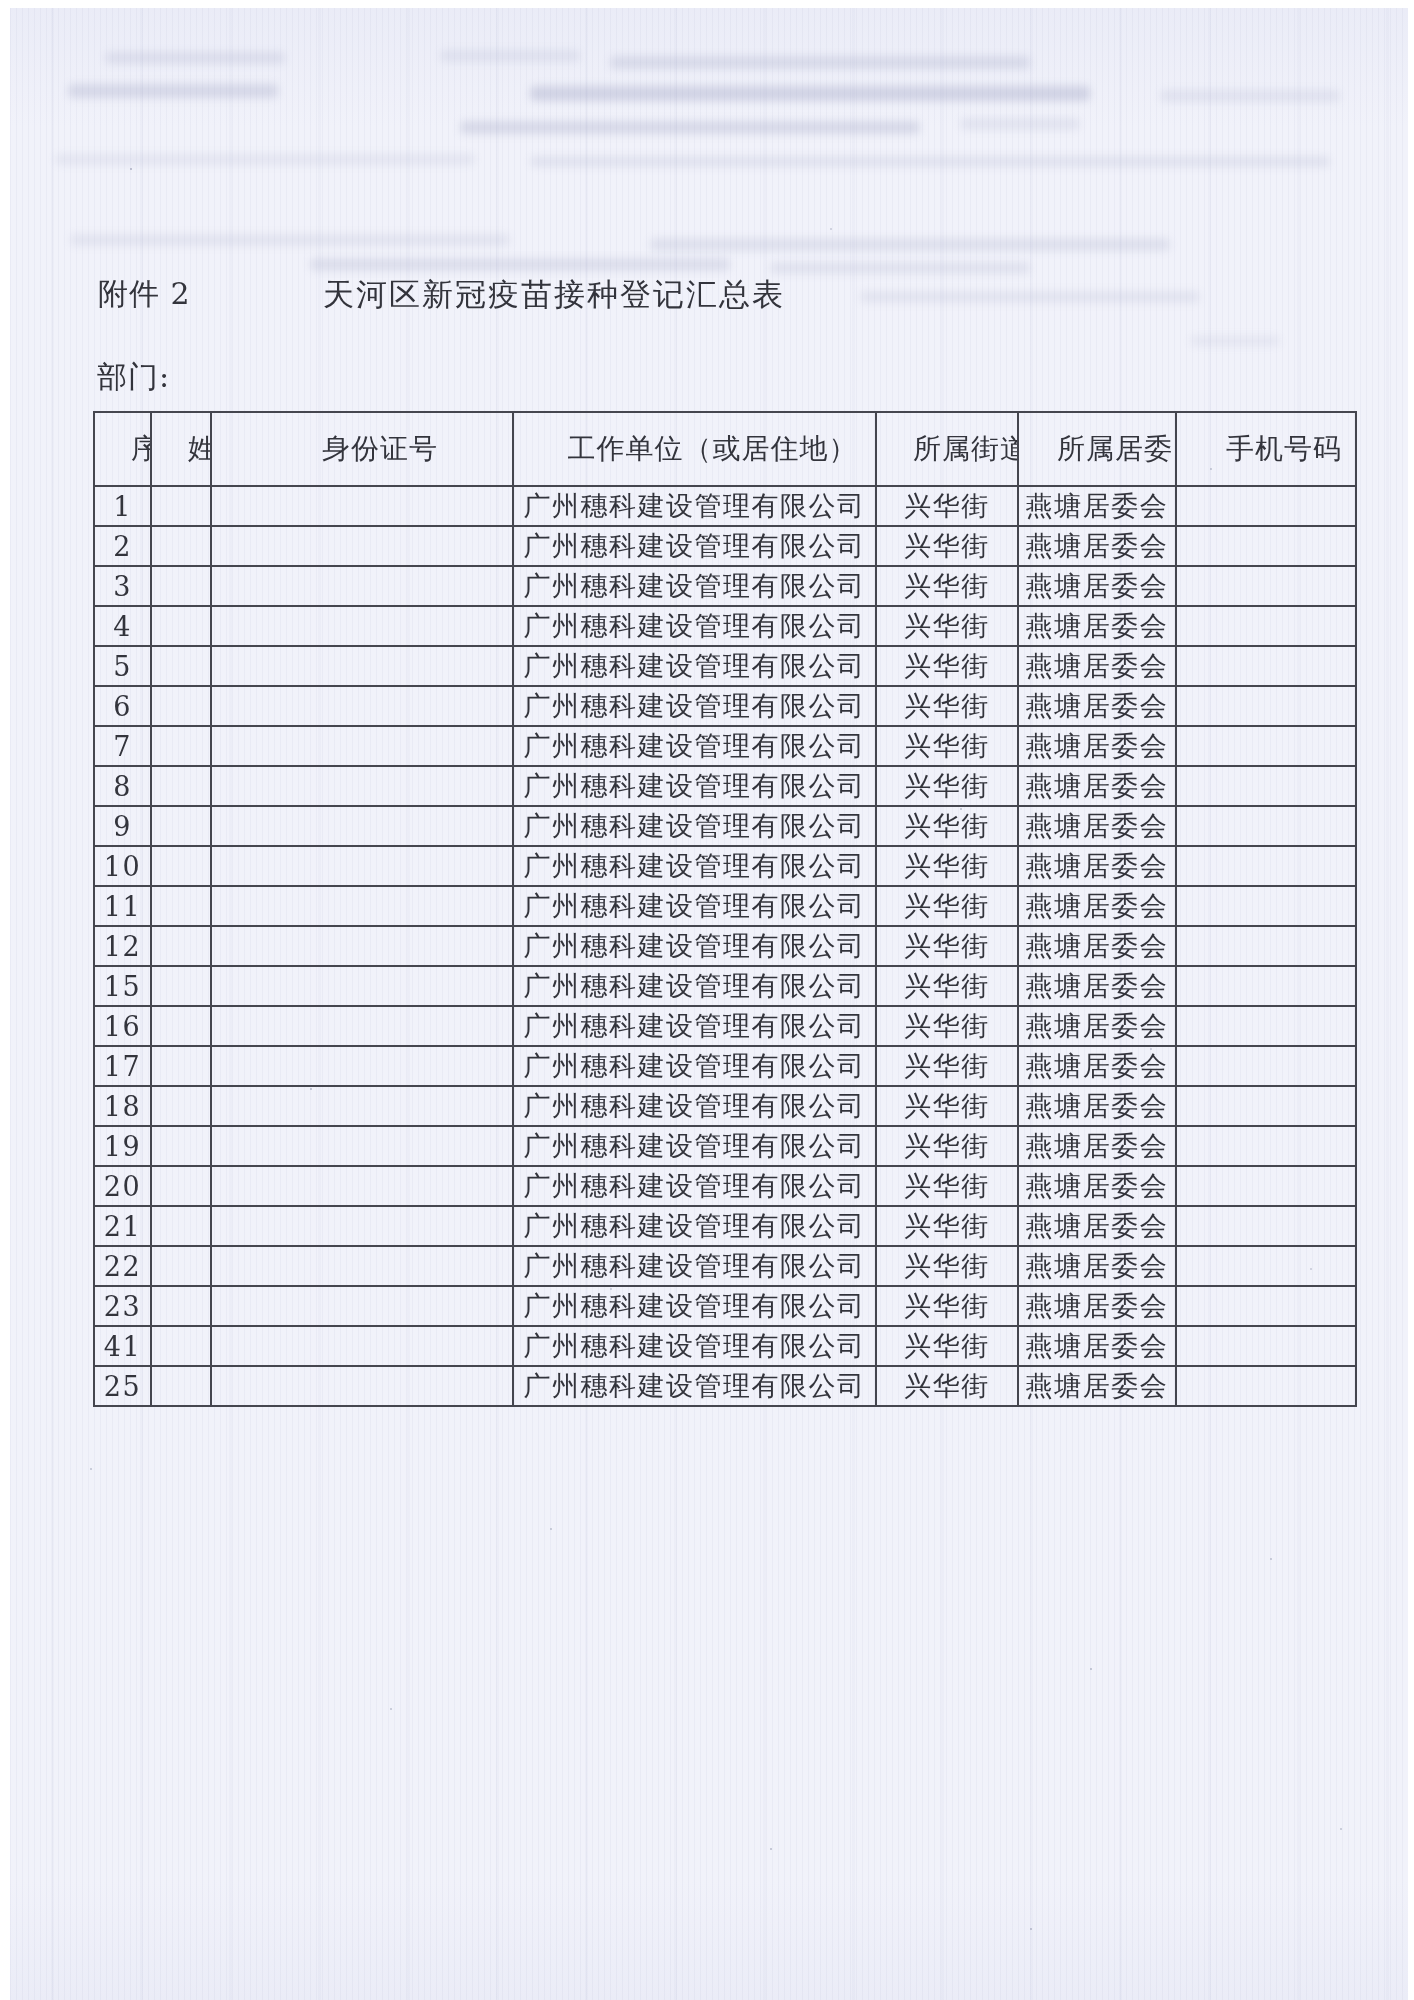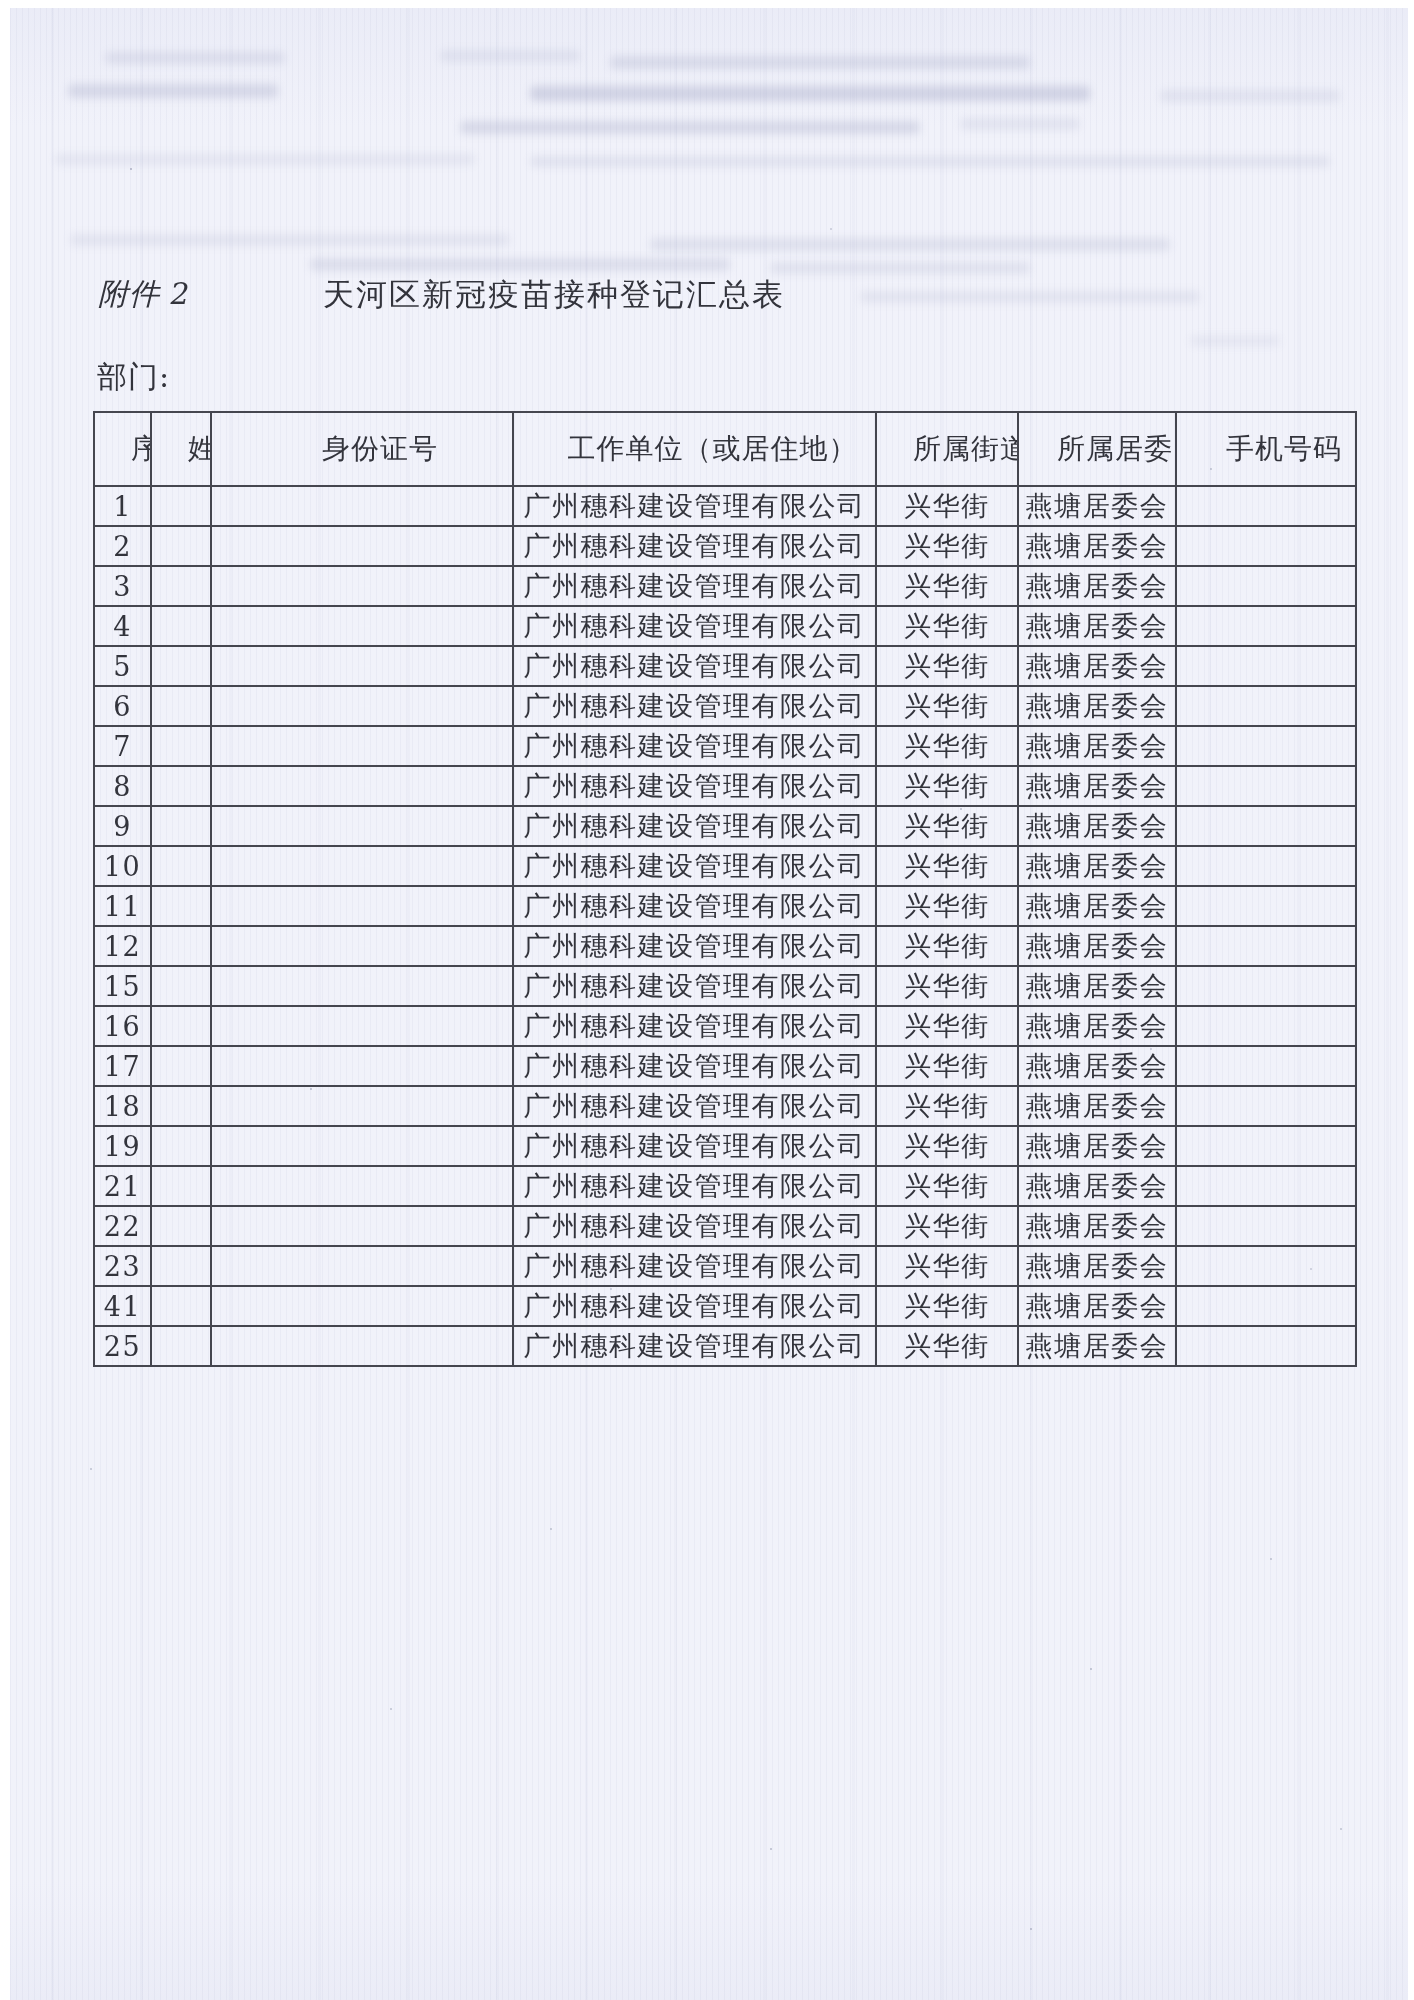--- a/index.html
+++ b/index.html
@@ -24,21 +24,21 @@
   .smudge{position:absolute;background:#8b90b5;filter:blur(4px);border-radius:5px;pointer-events:none;}
   
   .specks{position:absolute;left:120px;top:160px;width:2px;height:2px;background:rgba(95,100,130,0.45);border-radius:50%;
     box-shadow: 180px 920px rgba(95,100,130,0.4), 420px 1360px rgba(95,100,130,0.35), 830px 640px rgba(95,100,130,0.4),
       1080px 300px rgba(95,100,130,0.35), 640px 1680px rgba(95,100,130,0.4), 260px 1540px rgba(95,100,130,0.35),
       960px 1500px rgba(95,100,130,0.4), 1180px 1100px rgba(95,100,130,0.3), 80px 620px rgba(95,100,130,0.35),
       540px 420px rgba(95,100,130,0.3), 900px 1760px rgba(95,100,130,0.4), 1210px 1660px rgba(95,100,130,0.35),
       330px 120px rgba(95,100,130,0.3), 700px 60px rgba(95,100,130,0.3), 1140px 1390px rgba(95,100,130,0.35),
       -40px 1300px rgba(95,100,130,0.35), 480px 1120px rgba(95,100,130,0.3), 1020px 880px rgba(95,100,130,0.3);}
   .title-row{position:absolute;left:88px;top:266px;width:1240px;white-space:nowrap;color:#33343c;}
-  .attachment{font-size:30px;letter-spacing:1px;font-style:italic;}
+  .attachment{font-size:30px;letter-spacing:1px;}
   .doc-title{position:absolute;left:225px;top:0px;font-size:31px;letter-spacing:2px;}
   .dept{position:absolute;left:87px;top:349px;font-size:30px;letter-spacing:1px;color:#33343c;}
   
   table.reg{
     position:absolute;left:83px;top:403px;width:1262px;
     border-collapse:collapse;table-layout:fixed;color:#33343c;
   }
   table.reg th, table.reg td{
     border:2px solid #45464f;padding:0;text-align:center;vertical-align:middle;
     overflow:hidden;white-space:nowrap;
@@ -249,20 +249,29 @@
         <tr>
           <td class="c-no">19</td>
           <td class="c-name"></td>
           <td class="c-id-number"></td>
           <td class="c-work-unit">广州穗科建设管理有限公司</td>
           <td class="c-street">兴华街</td>
           <td class="c-committee">燕塘居委会</td>
           <td class="c-phone"></td>
         </tr>
         <tr>
+          <td class="c-no">20</td>
+          <td class="c-name"></td>
+          <td class="c-id-number"></td>
+          <td class="c-work-unit">广州穗科建设管理有限公司</td>
+          <td class="c-street">兴华街</td>
+          <td class="c-committee">燕塘居委会</td>
+          <td class="c-phone"></td>
+        </tr>
+        <tr>
           <td class="c-no">21</td>
           <td class="c-name"></td>
           <td class="c-id-number"></td>
           <td class="c-work-unit">广州穗科建设管理有限公司</td>
           <td class="c-street">兴华街</td>
           <td class="c-committee">燕塘居委会</td>
           <td class="c-phone"></td>
         </tr>
         <tr>
           <td class="c-no">22</td>

